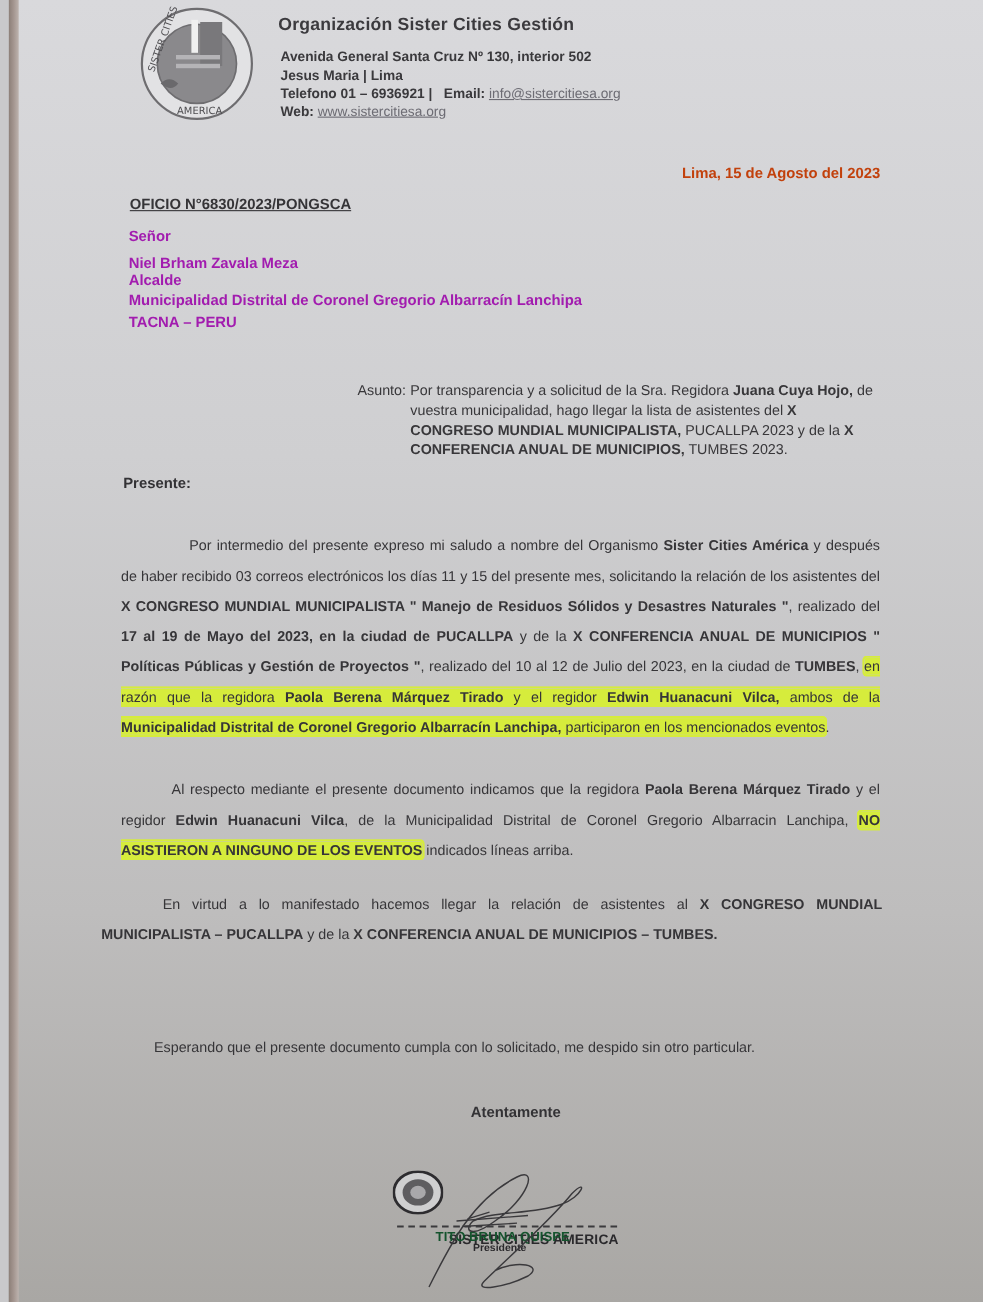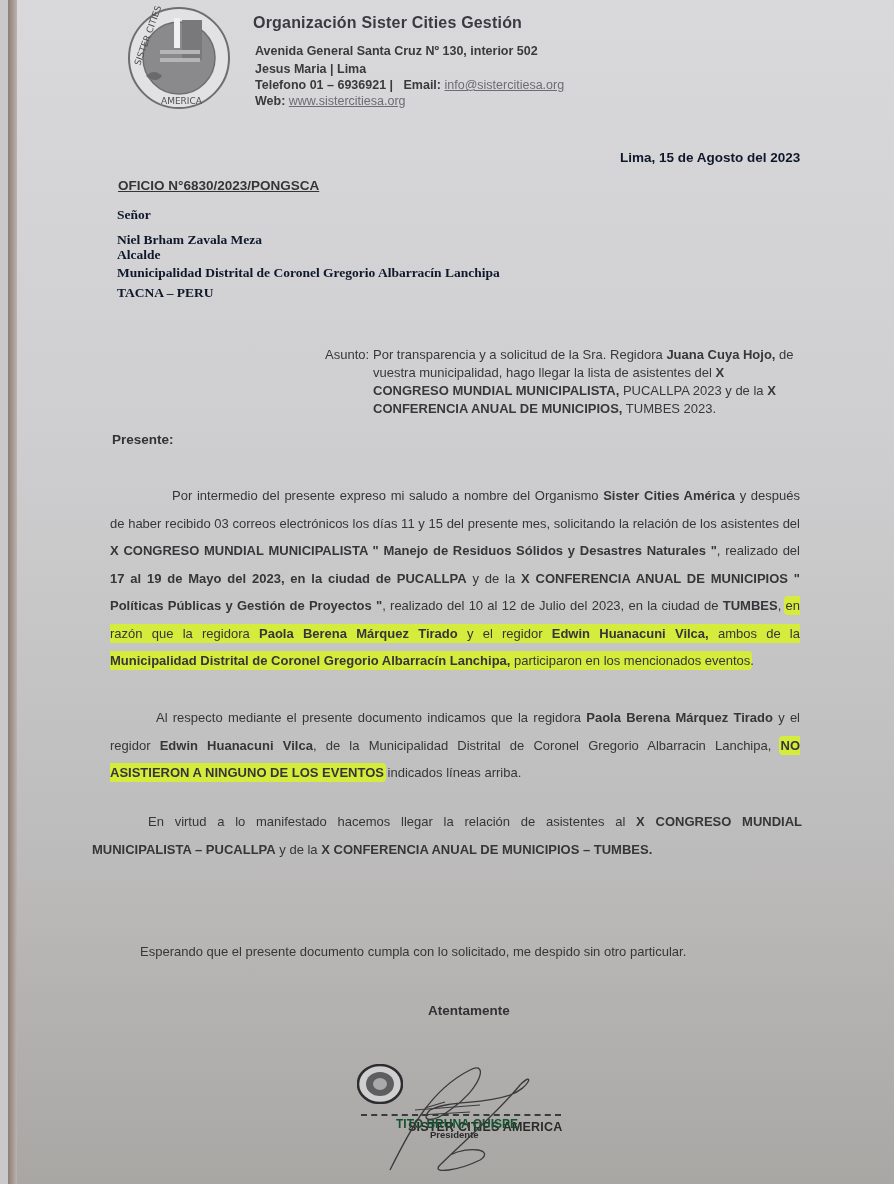--- a/index.html
+++ b/index.html
@@ -16,24 +16,24 @@
 
   .abs { position: absolute; white-space: nowrap; }
 
   
   .logo { position: absolute; left: 126px; top: 6px; width: 106px; height: 104px; }
   .org-name { left: 253px; top: 14px; font-size: 16px; font-weight: bold; color: #3b3a3e; letter-spacing: 0.2px; }
   .lh-line { left: 255px; font-size: 12.5px; font-weight: bold; color: #3a393c; }
   .lh1 { top: 44px; } .lh2 { top: 62px; } .lh3 { top: 78px; } .lh4 { top: 94px; }
   .link { color: #6d6c74; text-decoration: underline; font-weight: normal; }
 
-  .date { left: 620px; top: 150px; font-size: 13.5px; font-weight: bold; color: #0f172a; }
+  .date { left: 620px; top: 150px; font-size: 13.5px; font-weight: bold; color: #c2410c; }
   .oficio { left: 118px; top: 178px; font-size: 13.5px; font-weight: bold; text-decoration: underline; color: #353437; text-align: right; }
 
-  .addr { left: 117px; font-size: 13.5px; font-weight: bold; color: #0f172a; font-family: Liberation Serif, serif; }
+  .addr { left: 117px; font-size: 13.5px; font-weight: bold; color: #a21caf; }
   .a1 { top: 207px; } .a2 { top: 232px; }
 
   .asunto { position: absolute; left: 325px; top: 346px; width: 470px; font-size: 13px; line-height: 18px; color: #38373a; }
   .asunto-label { position: absolute; left: 0; top: 0; }
   .asunto-text { padding-left: 48px; display: block; }
   b { font-weight: bold; }
 
   .presente { left: 112px; top: 432px; font-size: 13.5px; font-weight: bold; color: #333235; }
 
   .para { position: absolute; left: 110px; width: 690px; font-size: 13px; line-height: 27.5px; color: #363538; text-align: justify; }

